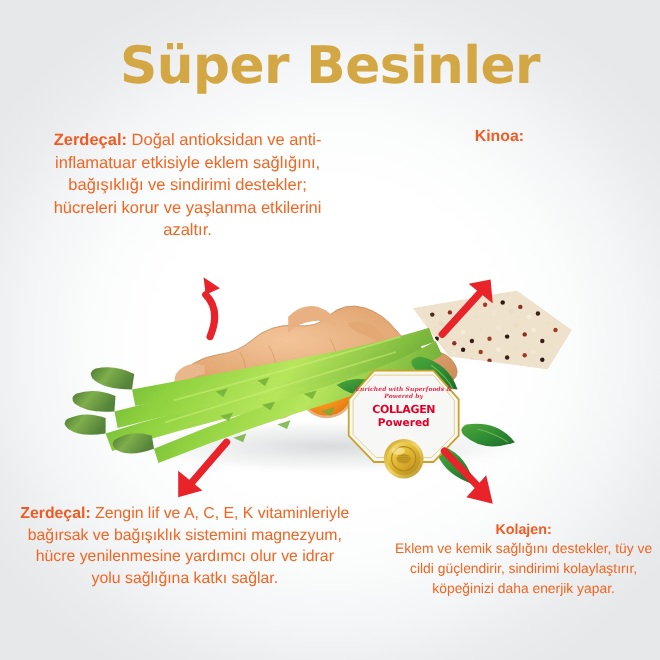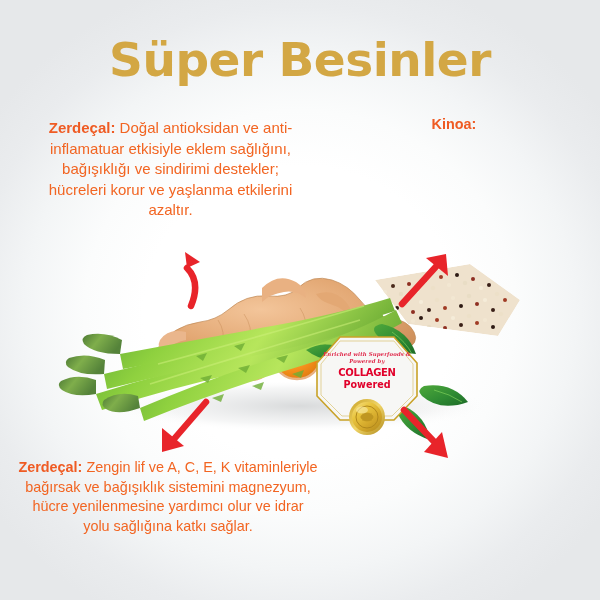--- a/index.html
+++ b/index.html
@@ -397,14 +397,17 @@
   </div>
 
   <div class="block block-kinoa">
     <span class="hd">Kinoa:</span>
   </div>
 
   <div class="block block-kuskonmaz">
     <span class="hd">Zerdeçal:</span><span class="bodytxt"> Zengin lif ve A, C, E, K vitaminleriyle bağırsak ve bağışıklık sistemini magnezyum, hücre yenilenmesine yardımcı olur ve idrar yolu sağlığına katkı sağlar.</span>
   </div>
 
+  <div class="block block-kolajen">
+    <span class="hd">Kolajen:</span><span class="bodytxt">Eklem ve kemik sağlığını destekler, tüy ve cildi güçlendirir, sindirimi kolaylaştırır, köpeğinizi daha enerjik yapar.</span>
+  </div>
 
 </div>
 
 </body></html>

